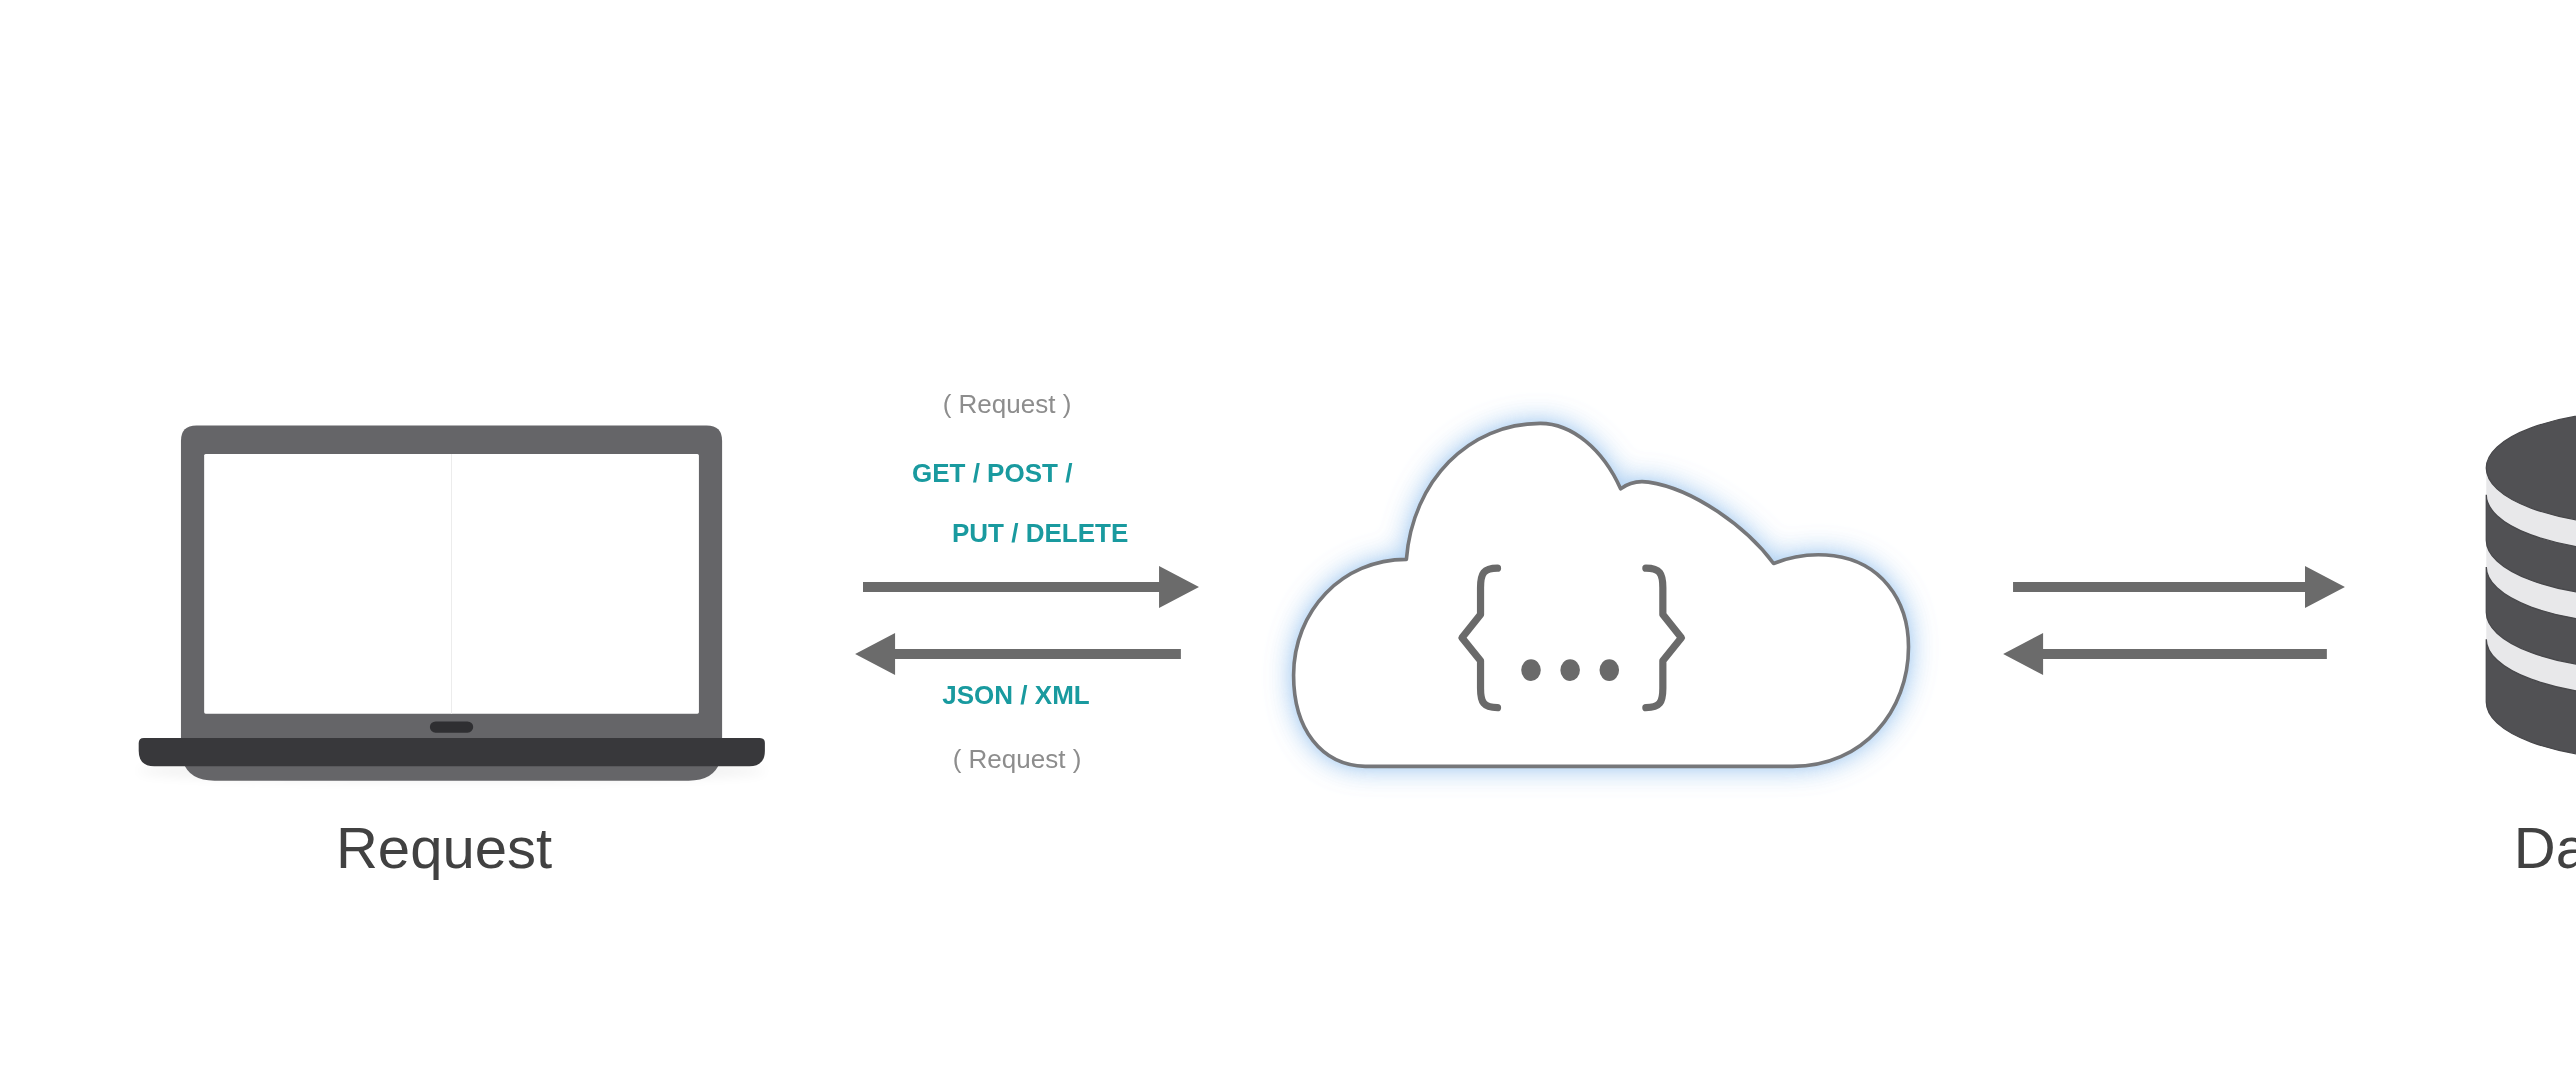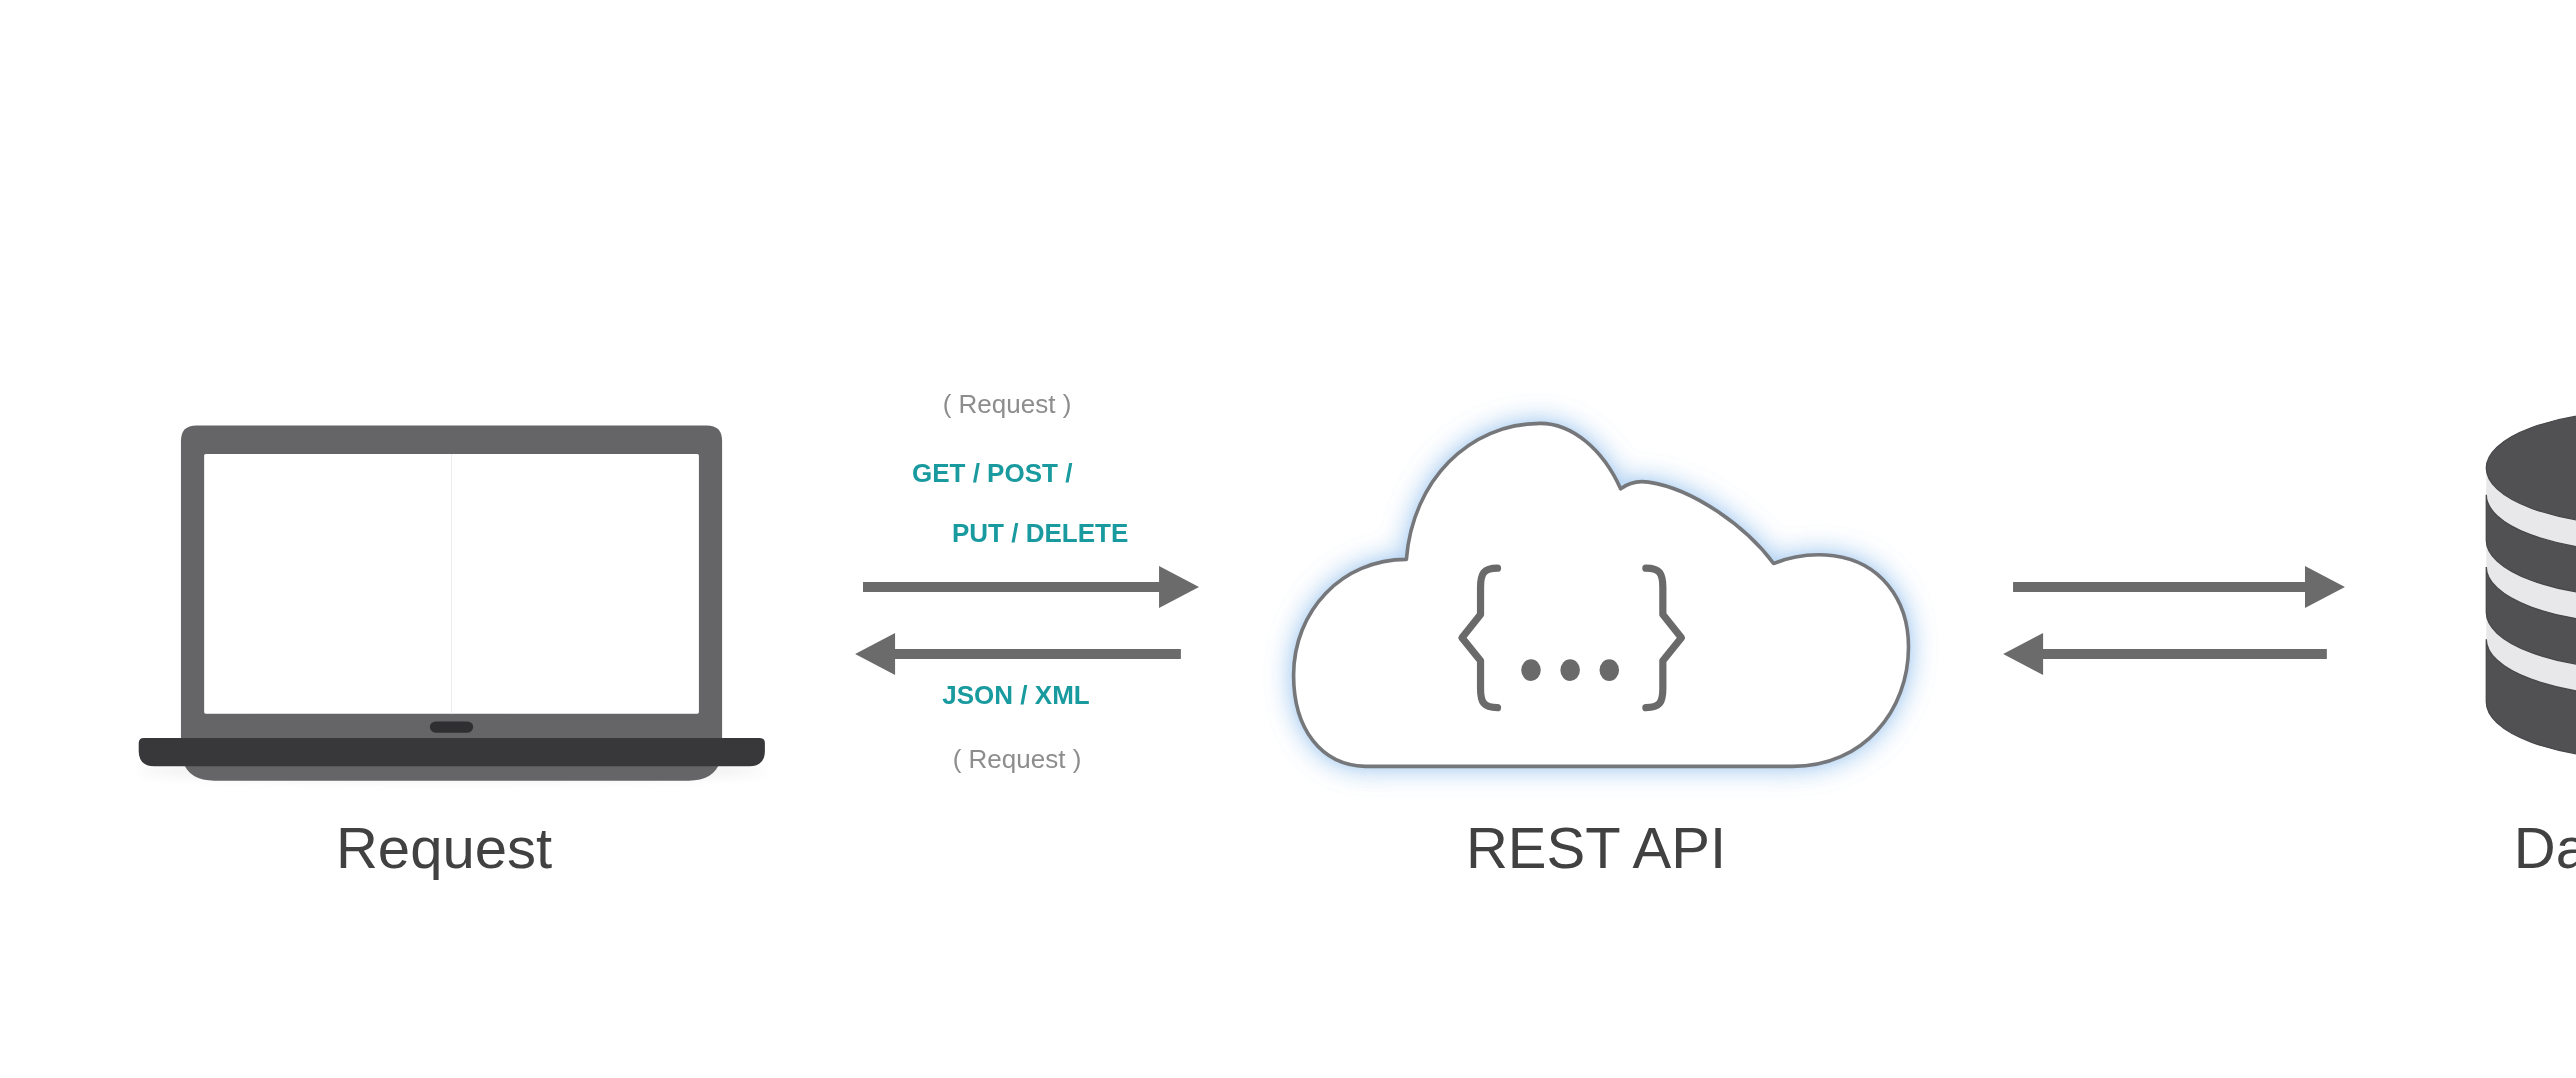--- a/index.html
+++ b/index.html
@@ -74,21 +74,20 @@
     <g stroke="#6A6A6A" stroke-width="14" fill="none" stroke-linecap="round" stroke-linejoin="round">
       <path d="M 467 342 C 440 342 434 352 434 380 L 434 432 L 398 477 L 434 522 L 434 575 C 434 603 440 613 467 613"></path>
       <path d="M 755 342 C 782 342 788 352 788 380 L 788 432 L 824 477 L 788 522 L 788 575 C 788 603 782 613 755 613"></path>
     </g>
     <g fill="#6A6A6A">
       <ellipse cx="532" cy="540" rx="19" ry="21"></ellipse>
       <ellipse cx="608" cy="540" rx="19" ry="21"></ellipse>
       <ellipse cx="684" cy="540" rx="19" ry="21"></ellipse>
     </g>
   </svg>
-  <div class="node-label" style="left:1596px;top:819px;">REST API</div>
 
   <svg class="abs" style="left:2012px;top:566px;" width="334" height="42" viewBox="0 0 648 82" aria-hidden="true">
     <polygon fill="#6B6B6B" points="0,31 570,31 570,0 648,41 570,82 570,51 0,51"></polygon>
   </svg>
   <svg class="abs" style="left:2002px;top:633px;" width="326" height="42" viewBox="0 0 632 82" aria-hidden="true">
     <polygon fill="#6B6B6B" points="632,31 78,31 78,0 0,41 78,82 78,51 632,51"></polygon>
   </svg>
 
   <svg class="abs" style="left:2463px;top:402px;" width="361" height="366" viewBox="0 0 700 710" aria-hidden="true">
     <path fill="#E8E8EA" d="M 45 128 A 297 110 0 0 1 639 128 L 639 582 A 297 110 0 0 1 45 582 Z"></path>

